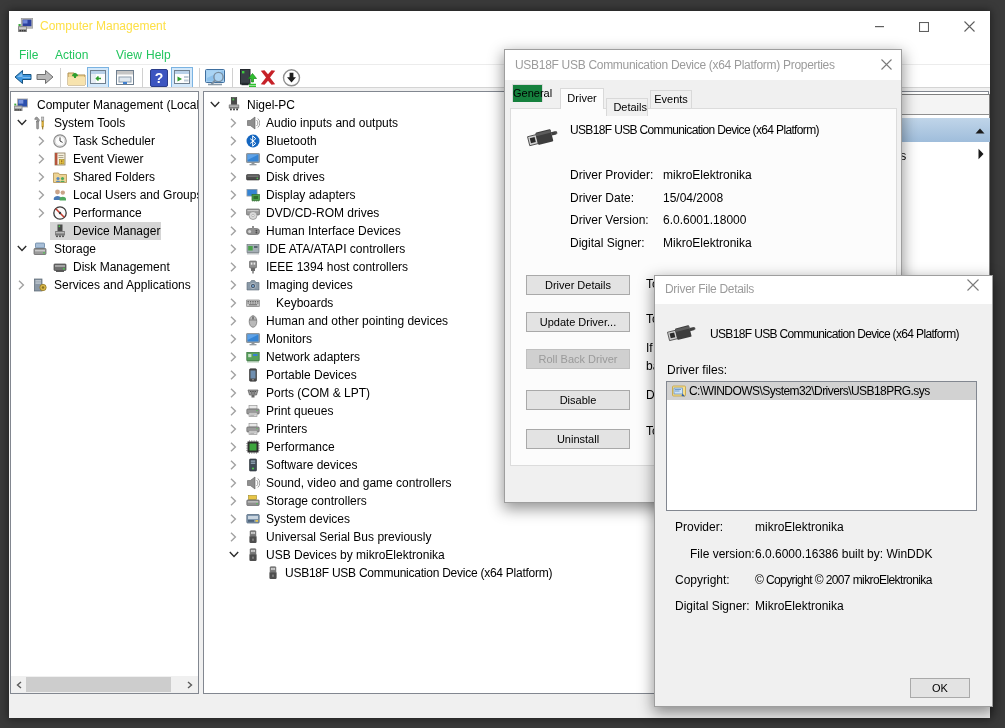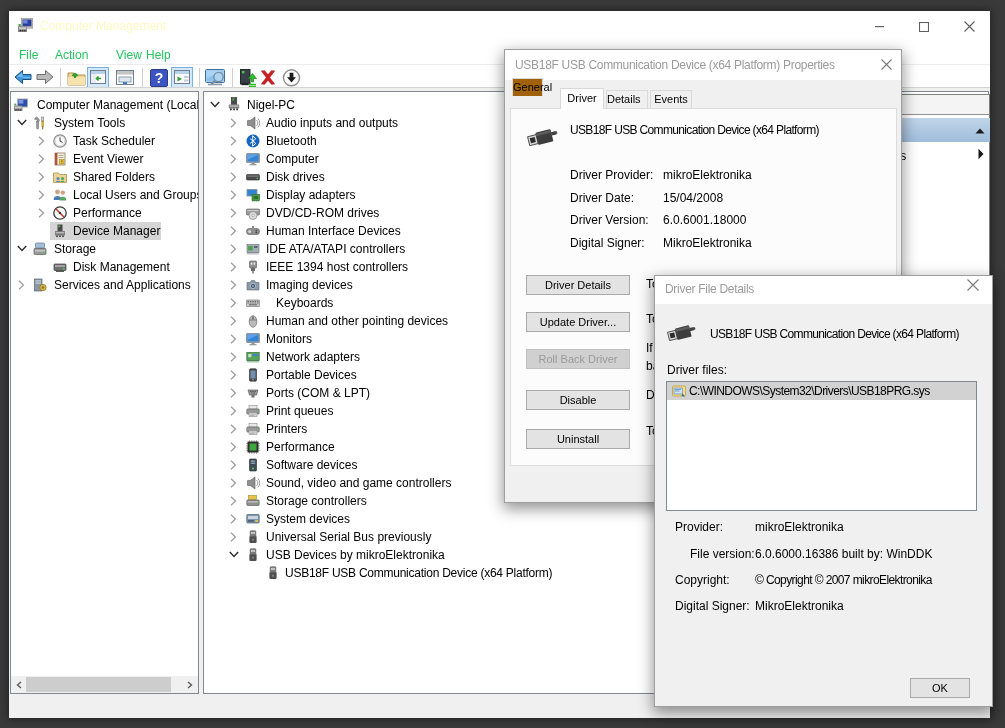--- a/index.html
+++ b/index.html
@@ -22,21 +22,21 @@
     <rect x="3.2" y="0.2" width="11.6" height="10" fill="#b9b9b9" stroke="#8a8a8a" stroke-width=".5"></rect>
     <rect x="4.6" y="1.6" width="8.8" height="6.6" fill="#2b3f9e"></rect>
     <rect x="5.1" y="2.1" width="4.4" height="3.4" fill="#6d86d8"></rect>
     <rect x="0" y="8" width="9" height="6" rx="0.5" fill="#8b8b8b"></rect>
     <rect x="1" y="9.2" width="7" height="2" fill="#cccccc"></rect>
     <rect x="1.5" y="12.2" width="1.6" height="1.1" fill="#222"></rect>
     <rect x="3.8" y="12.2" width="1.6" height="1.1" fill="#222"></rect>
     <rect x="6.1" y="12.2" width="1.6" height="1.1" fill="#222"></rect>
     <rect x="0.5" y="6" width="2.2" height="2" fill="#3faa3f"></rect>
   </svg>
-<div class="abs" style="left:40px;top:19px;color:#fef9c3;font-size:12px">Computer Management</div>
+<div class="abs" style="left:40px;top:19px;color:#fde047;font-size:12px">Computer Management</div>
 <svg class="abs" style="left:875px;top:26px" width="9" height="2">
     <rect width="9" height="1.2" fill="#5f5f5f"></rect>
   </svg>
 <svg class="abs" style="left:919px;top:22px" width="10" height="10">
     <rect x="0.5" y="0.5" width="9" height="9" fill="none" stroke="#5f5f5f" stroke-width="1.1"></rect>
   </svg>
 <svg class="abs" style="left:964px;top:21px" width="11" height="11">
     <path d="M0.5 0.5 L10.5 10.5 M10.5 0.5 L0.5 10.5" stroke="#5f5f5f" stroke-width="1.1"></path>
   </svg>
 
@@ -630,23 +630,23 @@
 </div>
 
 <div class="abs" style="left:0;top:0;z-index:10">
 <div class="abs" style="left:504px;top:49px;width:398px;height:454px;background:#f0f0f0;border:1px solid #9e9e9e;box-shadow:0 5px 14px 1px rgba(0,0,0,.42)"></div>
 <div class="abs" style="left:505px;top:50px;width:396px;height:30px;background:#fff"></div>
 <div class="dtitle" style="left:515px;top:58px;letter-spacing:-0.3px">USB18F USB Communication Device (x64 Platform) Properties</div>
 <svg class="abs" style="left:881px;top:59px" width="11" height="11">
       <path d="M0.5 0.5 L10.5 10.5 M10.5 0.5 L0.5 10.5" stroke="#7a7a7a" stroke-width="1.1"></path>
     </svg>
 <div class="abs" style="left:510px;top:108px;width:387px;height:358px;background:#fcfcfc;border:1px solid #dcdcdc"></div>
-<div class="abs" style="left:512px;top:78px;width:31px;height:18px;background:#a16207;border:1px solid #d9d9d9;border-bottom:none;text-align:center;line-height:17px;font-size:11px">General</div>
+<div class="abs" style="left:512px;top:84px;width:31px;height:18px;background:#15803d;border:1px solid #d9d9d9;border-bottom:none;text-align:center;line-height:17px;font-size:11px">General</div>
 <div class="abs" style="left:560px;top:88px;width:44px;height:21px;background:#fcfcfc;border:1px solid #d9d9d9;border-bottom:none;text-align:center;line-height:19px;font-size:11px">Driver</div>
-<div class="abs" style="left:606px;top:90px;width:42px;height:18px;background:#f0f0f0;border:1px solid #d9d9d9;border-bottom:none;text-align:left;line-height:17px;font-size:11px">Details</div>
+<div class="abs" style="left:606px;top:98px;width:42px;height:18px;background:#f0f0f0;border:1px solid #d9d9d9;border-bottom:none;text-align:right;line-height:17px;font-size:11px">Details</div>
 <div class="abs" style="left:650px;top:90px;width:42px;height:18px;background:#f0f0f0;border:1px solid #d9d9d9;border-bottom:none;text-align:center;line-height:17px;font-size:11px">Events</div>
 <svg class="abs" style="left:527px;top:127px" width="31" height="20" viewBox="0 0 31 20">
       <use href="#s-usbplug"></use>
     </svg>
 <div class="lbl" style="left:570px;top:123px;letter-spacing:-0.65px">USB18F USB Communication Device (x64 Platform)</div>
 <div class="lbl" style="left:570px;top:168px">Driver Provider:</div>
     <div class="lbl" style="left:663px;top:168px">mikroElektronika</div>
 <div class="lbl" style="left:570px;top:191px">Driver Date:</div>
     <div class="lbl" style="left:663px;top:191px">15/04/2008</div>
 <div class="lbl" style="left:570px;top:213px">Driver Version:</div>

